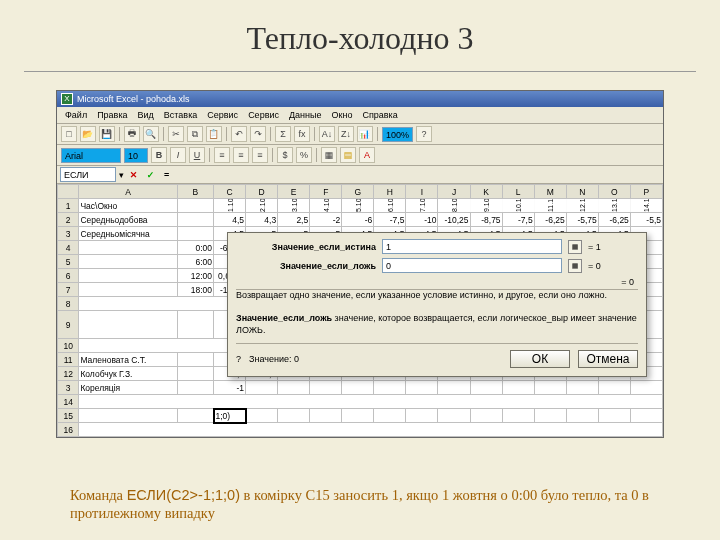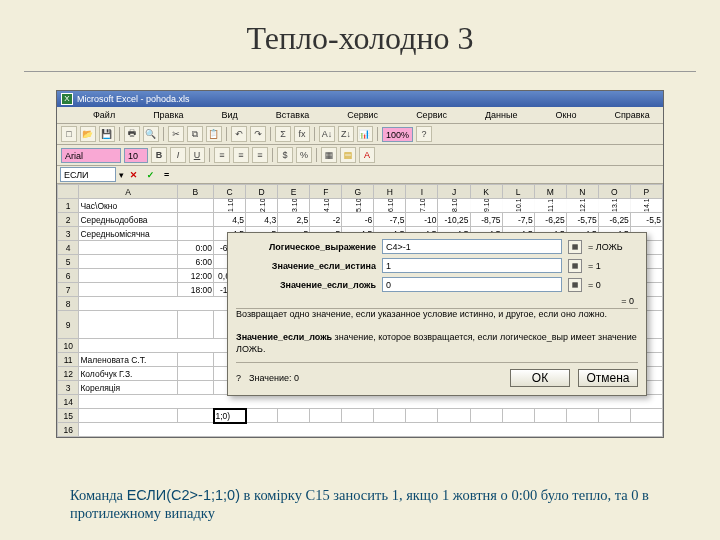--- a/index.html
+++ b/index.html
@@ -38,38 +38,38 @@
   }
   .titlebar .xicon { width:12px; height:12px; background:#2a7d3a; border:1px solid #fff; font-size:8px; line-height:10px; text-align:center; }
   .menubar {
     display: flex;
     gap: 2px;
     padding: 2px 4px;
     background: #ece9d8;
     border-bottom: 1px solid #aca899;
     font-size: 9px;
   }
-  .menubar span { padding: 1px 4px; margin-left: 28px; }
+  .menubar span { padding: 1px 4px; }
   .toolbar {
     display: flex;
     align-items: center;
     gap: 3px;
     padding: 2px 4px;
     background: #ece9d8;
     border-bottom: 1px solid #aca899;
   }
   .tbtn {
     width: 16px; height: 16px;
     border: 1px solid #c0bda8;
     background: #f5f3e6;
     display: flex; align-items: center; justify-content: center;
     font-size: 9px; color:#444;
   }
   .toolbar .sep { width:1px; height:14px; background:#aca899; margin:0 1px; }
-  .fontbox { border:1px solid #7f9db9; background:#f9a8d4; padding:0 3px; font-size:9px; height:15px; line-height:15px; }
+  .fontbox { border:1px solid #7f9db9; background:#0ea5e9; padding:0 3px; font-size:9px; height:15px; line-height:15px; }
   .formula-row {
     display: flex;
     align-items: center;
     background: #ece9d8;
     border-bottom: 1px solid #aca899;
     padding: 1px 3px;
     gap: 3px;
   }
   .namebox {
     width: 56px; height: 15px;
@@ -149,21 +149,21 @@
     min-width:60px; height:18px; border:1px solid #716f64;
     background:linear-gradient(#fff,#e4e2d2);
     text-align:center; line-height:16px; font-size:12px;
   }
 
   .caption {
     position:absolute;
     left: 70px; right: 60px; bottom: 18px;
     font-size: 14.5px;
     line-height: 1.25;
-    color:#0c4a6e;
+    color:#a16207;
   }
   .caption .mono { font-family: Arial, sans-serif; }
 </style>
 </head>
 <body>
 
 <div class="title">Тепло-холодно 3</div>
 <div class="rule"></div>
 
 <div class="excel">
@@ -526,26 +526,20 @@
       </tr>
       <tr>
             <th>16</th>
             <td colspan="16"></td>
           </tr>
     </tbody>
       </table>
 
     <div class="dialog">
       <div class="dlg-row">
-        <span class="lab">Логическое_выражение</span>
-        <input value="C4&gt;-1" style="">
-        <span class="mini">▦</span>
-        <span class="rv">= ЛОЖЬ</span>
-      </div>
-      <div class="dlg-row">
         <span class="lab">Значение_если_истина</span>
         <input value="1" style="">
         <span class="mini">▦</span>
         <span class="rv">= 1</span>
       </div>
       <div class="dlg-row">
         <span class="lab">Значение_если_ложь</span>
         <input value="0" style="">
         <span class="mini">▦</span>
         <span class="rv">= 0</span>

